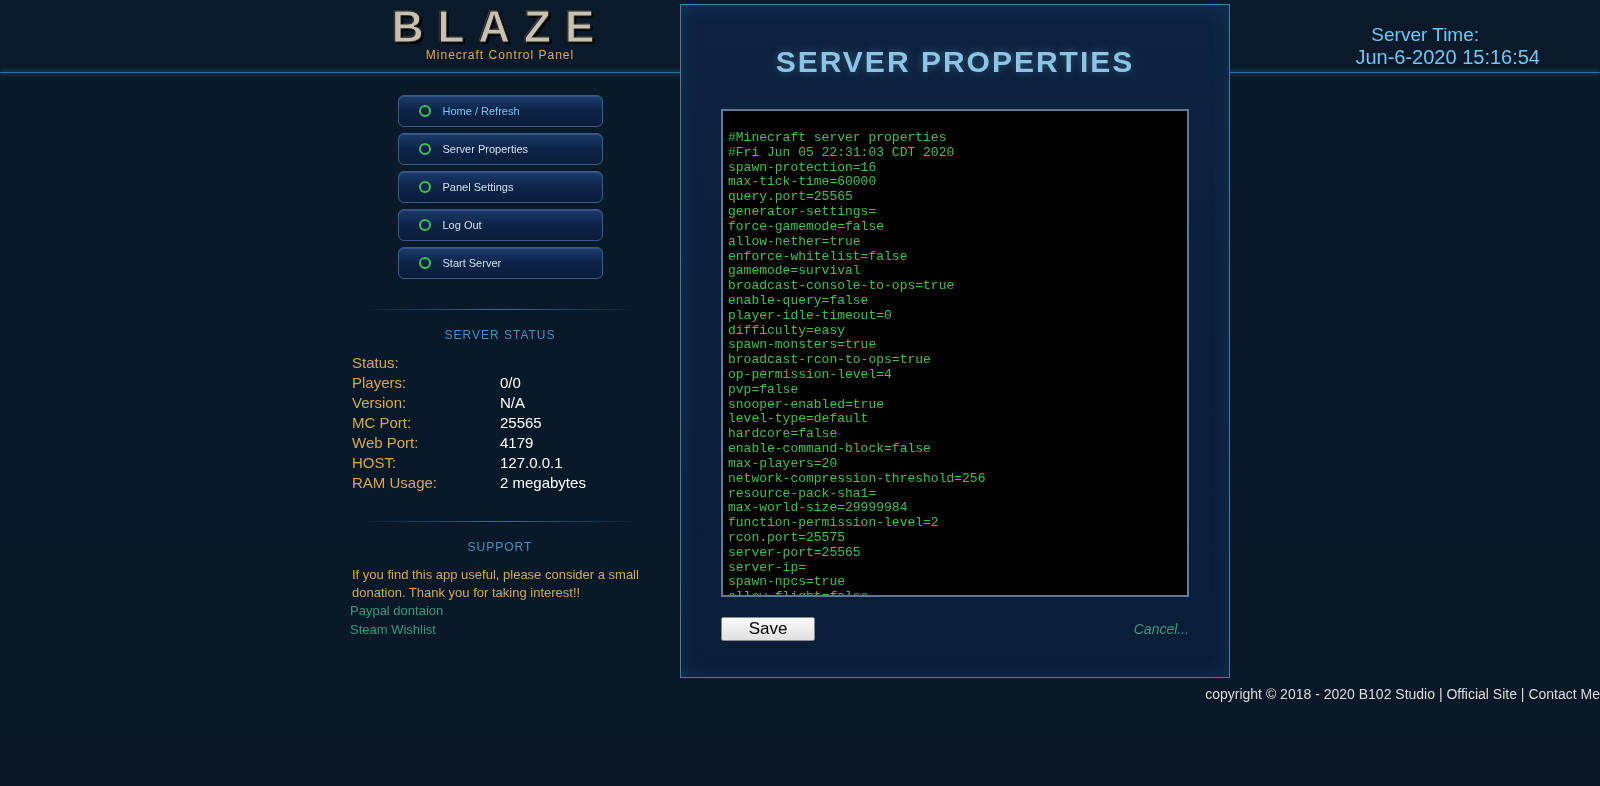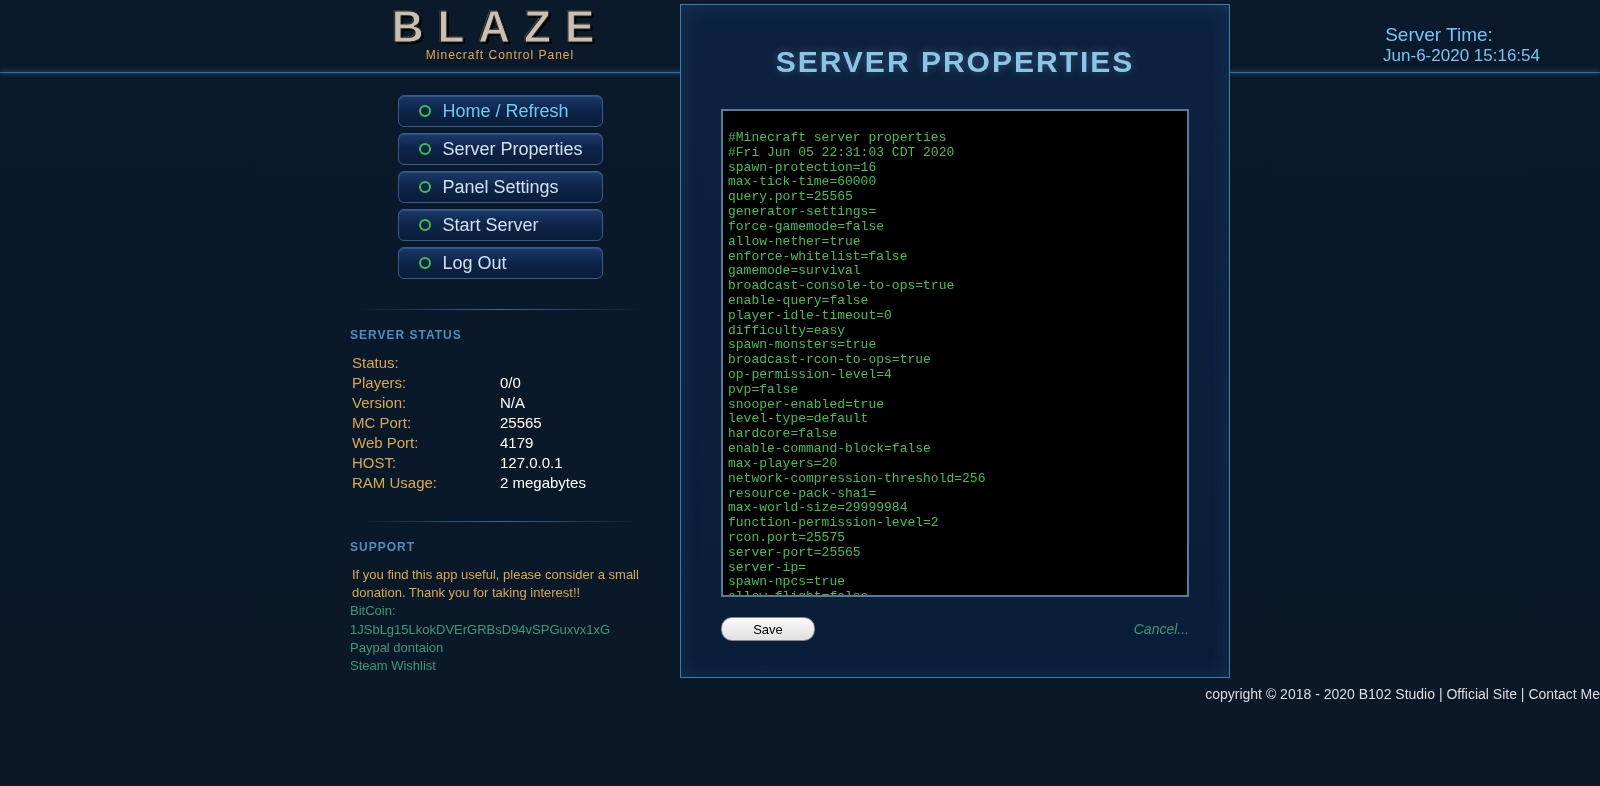--- a/index.html
+++ b/index.html
@@ -31,21 +31,21 @@
       top: 24px;
       text-align: center;
       font-size: 18px;
     }
     .server-time-label {
       color: #6fc8f5;
       font-size: 19px;
     }
     .server-time-value {
       color: #6fc8f5;
-      font-size: 17px;
+      font-size: 20px;
       margin-left: 45px;
     }
     .logo-container {
       position: absolute;
       left: 360px;
       top: 2px;
       width: 280px;
       text-align: center;
     }
     .logo-text {
@@ -73,45 +73,45 @@
       width: 205px;
       height: 32px;
       margin: 0 auto 6px auto;
       background: linear-gradient(to bottom, #1a3a6a 0%, #0d2448 50%, #0a1d3a 100%);
       border: 1px solid #3a5a8a;
       border-radius: 6px;
       display: flex;
       align-items: center;
       padding-left: 20px;
       cursor: pointer;
-      font-size: 18px;
+      font-size: 11px;
       color: #d0e0f0;
       box-shadow: inset 0 1px 0 rgba(100,150,200,0.3);
     }
     .nav-button.active {
       color: #6fc8f5;
     }
     .nav-icon {
       width: 12px;
       height: 12px;
       border: 2px solid #3fc050;
       border-radius: 50%;
       margin-right: 12px;
       flex-shrink: 0;
     }
     .section-divider {
       height: 1px;
       background: linear-gradient(to right, transparent, #3a6a9a, transparent);
       margin: 30px 10px 18px 10px;
     }
     .section-header {
-      text-align: left;
+      text-align: center;
       color: #4a8fc0;
       font-size: 12px;
-      font-weight: bold;
+      font-weight: normal;
       letter-spacing: 1px;
       margin-bottom: 12px;
     }
     .status-table {
       width: 100%;
       padding-left: 2px;
     }
     .status-row {
       display: flex;
       margin-bottom: 3px;
@@ -192,22 +192,22 @@
       display: flex;
       justify-content: space-between;
       align-items: center;
       margin: 20px 40px 0 40px;
     }
     .save-btn {
       width: 94px;
       height: 24px;
       background: linear-gradient(to bottom, #fafafa, #e0e0e0);
       border: 1px solid #888;
-      border-radius: 11px;
-      font-size: 13px;
+      border-radius: 2px;
+      font-size: 17px;
       color: #000;
       cursor: pointer;
     }
     .cancel-link {
       color: #3a9a7a;
       font-size: 14px;
       text-decoration: none;
       cursor: pointer;
       font-style: italic;
     }
@@ -249,25 +249,25 @@
   <div class="nav-button">
     <span class="nav-icon"></span>
     <span>Server Properties</span>
   </div>
   <div class="nav-button">
     <span class="nav-icon"></span>
     <span>Panel Settings</span>
   </div>
   <div class="nav-button">
     <span class="nav-icon"></span>
+    <span>Log Out</span>
+  </div>
+  <div class="nav-button">
+    <span class="nav-icon"></span>
     <span>Start Server</span>
-  </div>
-  <div class="nav-button">
-    <span class="nav-icon"></span>
-    <span>Log Out</span>
   </div>
 
   <div class="section-divider"></div>
   <div class="section-header">SERVER STATUS</div>
   <div class="status-table">
     <div class="status-row">
         <span class="status-label">Status:</span>
         <span class="status-value"></span>
       </div>
     <div class="status-row">
@@ -292,21 +292,20 @@
       </div>
     <div class="status-row">
         <span class="status-label">RAM Usage:</span>
         <span class="status-value">2 megabytes</span>
       </div>
   </div>
 
   <div class="section-divider"></div>
   <div class="section-header">SUPPORT</div>
   <div class="support-text">If you find this app useful, please consider a small donation. Thank you for taking interest!!</div>
-  <a class="support-link">BitCoin: 1JSbLg15LkokDVErGRBsD94vSPGuxvx1xG</a>
   <a class="support-link">Paypal dontaion</a>
   <a class="support-link">Steam Wishlist</a>
 </div>
 
 <div class="main-panel">
   <div class="panel-title">SERVER PROPERTIES</div>
   <div class="textarea-container">
     <textarea class="properties-textarea" spellcheck="false" style="">#Minecraft server properties
 #Fri Jun 05 22:31:03 CDT 2020
 spawn-protection=16

